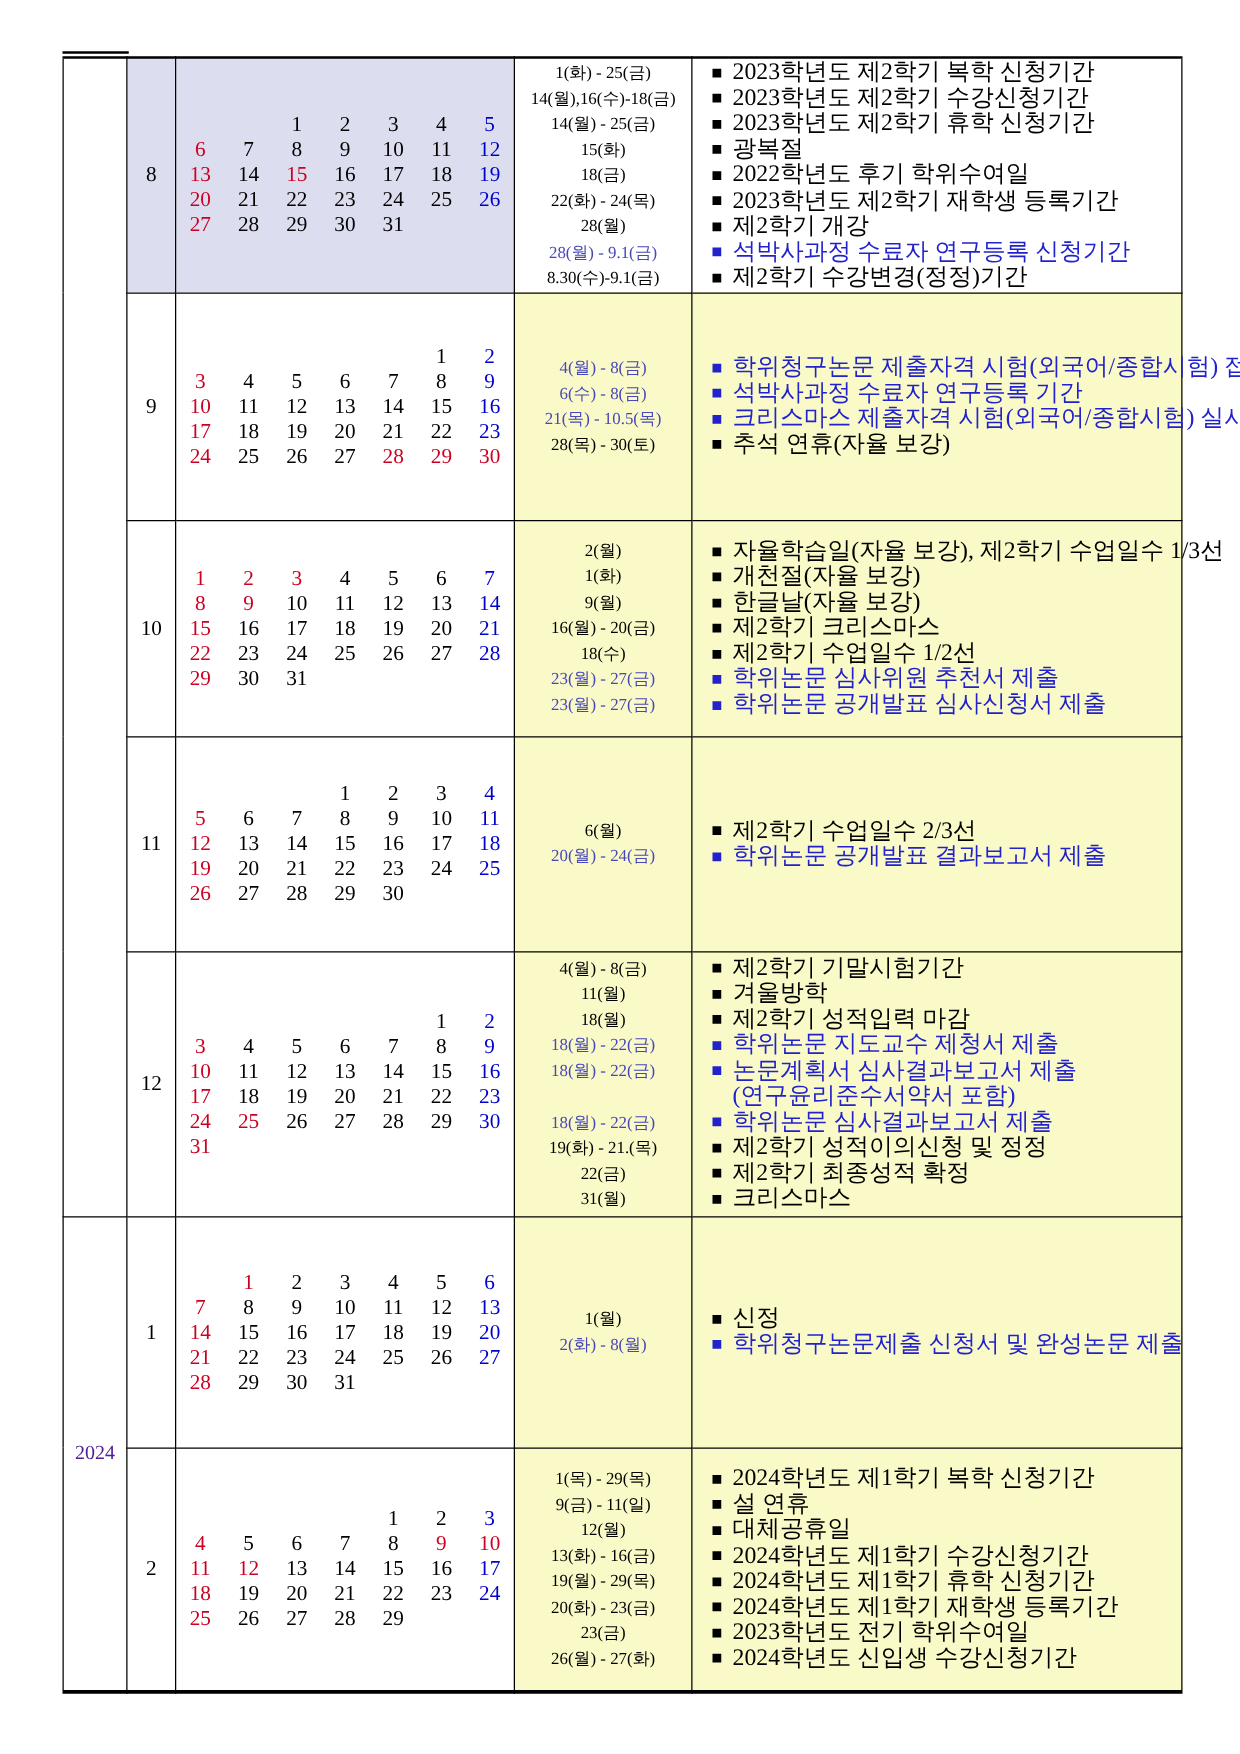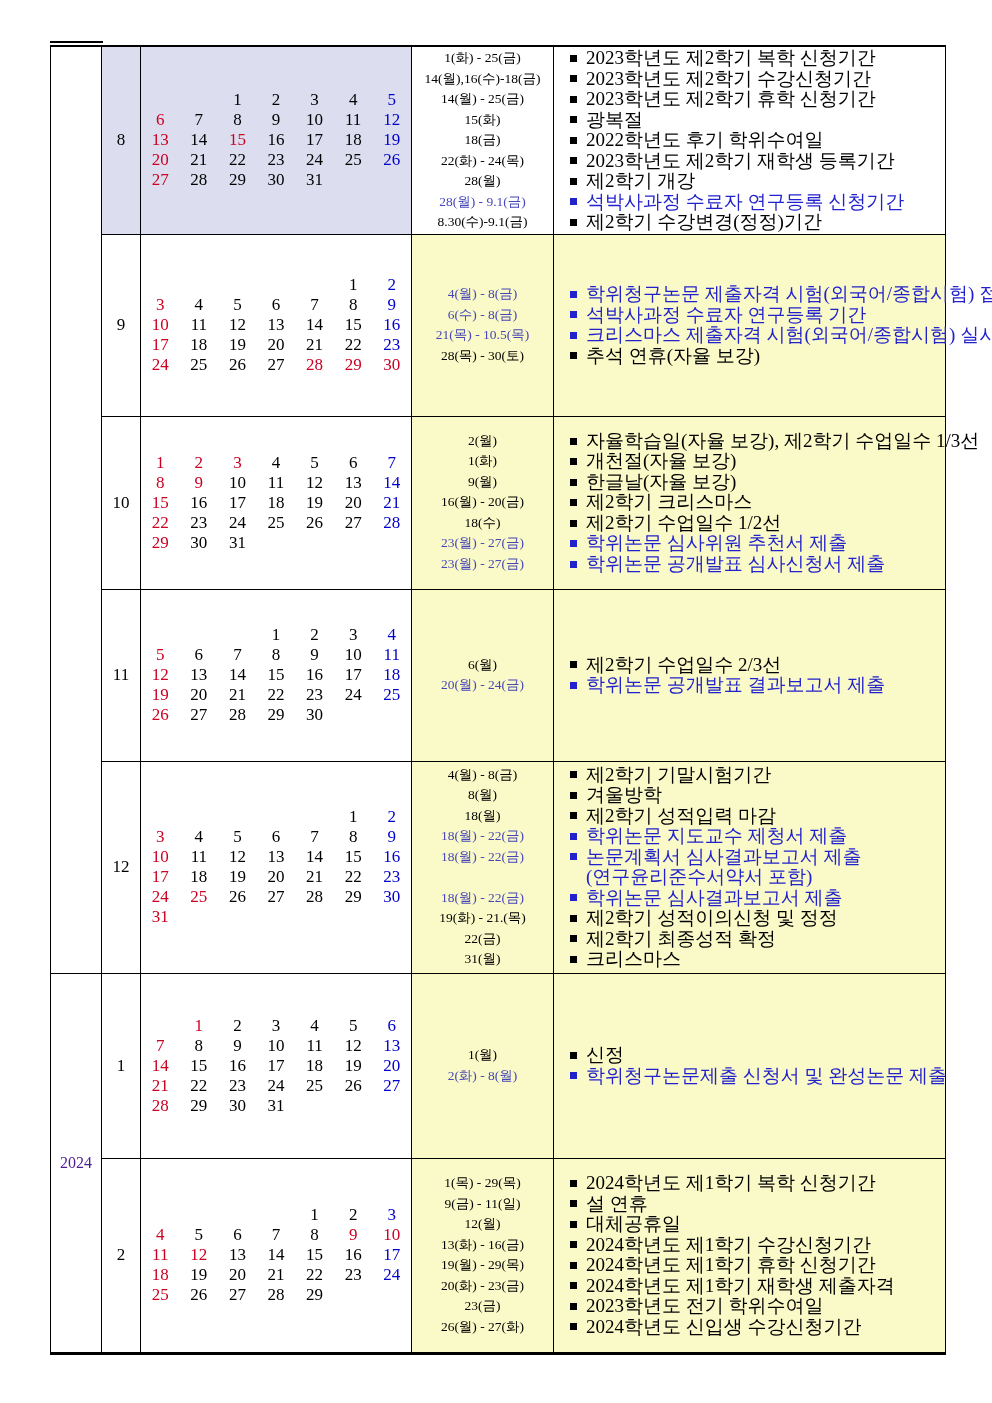--- a/index.html
+++ b/index.html
@@ -397,21 +397,21 @@
               <span class="day"></span>
               <span class="day"></span>
               <span class="day"></span>
               <span class="day"></span>
               <span class="day"></span>
             </div>
           </td>
           <td class="pale">
             <div class="lines">
               <div class="date-line">4(월) - 8(금)</div>
-              <div class="date-line">8(월)</div>
+              <div class="date-line">11(월)</div>
               <div class="date-line">18(월)</div>
               <div class="date-line dc-b">18(월) - 22(금)</div>
               <div class="date-line dc-b">18(월) - 22(금)</div>
               <div class="date-line">&nbsp;</div>
               <div class="date-line dc-b">18(월) - 22(금)</div>
               <div class="date-line">19(화) - 21.(목)</div>
               <div class="date-line">22(금)</div>
               <div class="date-line">31(월)</div>
             </div>
           </td>
@@ -591,21 +591,21 @@
               <div class="event-line">
                 <span class="bullet"></span>
                 <span>2024학년도 제1학기 수강신청기간</span>
               </div>
               <div class="event-line">
                 <span class="bullet"></span>
                 <span>2024학년도 제1학기 휴학 신청기간</span>
               </div>
               <div class="event-line">
                 <span class="bullet"></span>
-                <span>2024학년도 제1학기 재학생 제출자격</span>
+                <span>2024학년도 제1학기 재학생 등록기간</span>
               </div>
               <div class="event-line">
                 <span class="bullet"></span>
                 <span>2023학년도 전기 학위수여일</span>
               </div>
               <div class="event-line">
                 <span class="bullet"></span>
                 <span>2024학년도 신입생 수강신청기간</span>
               </div>
             </div>

